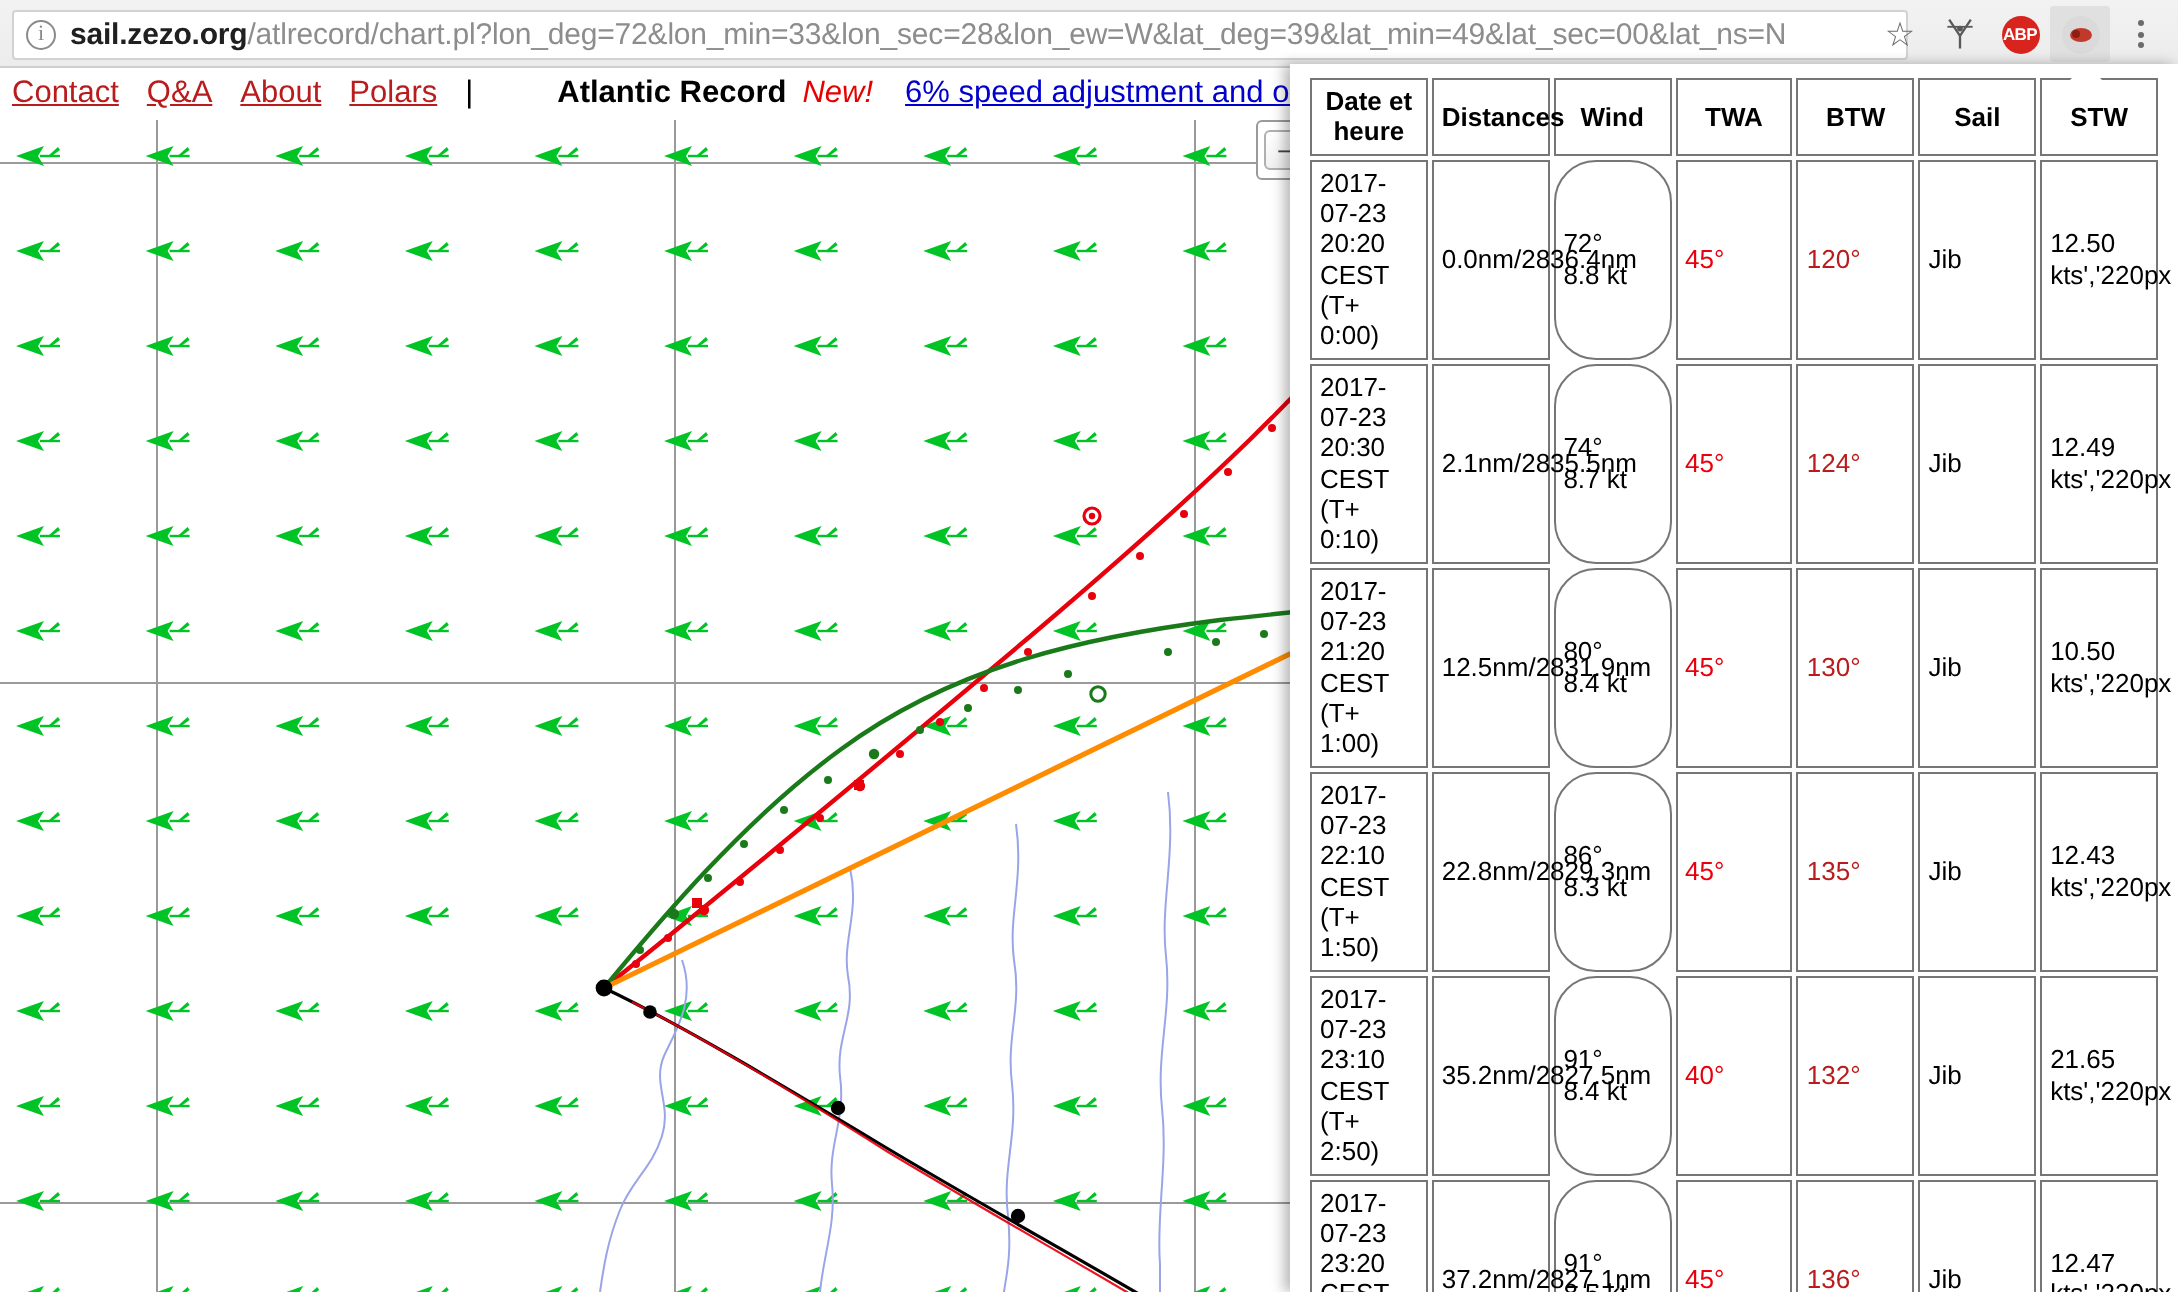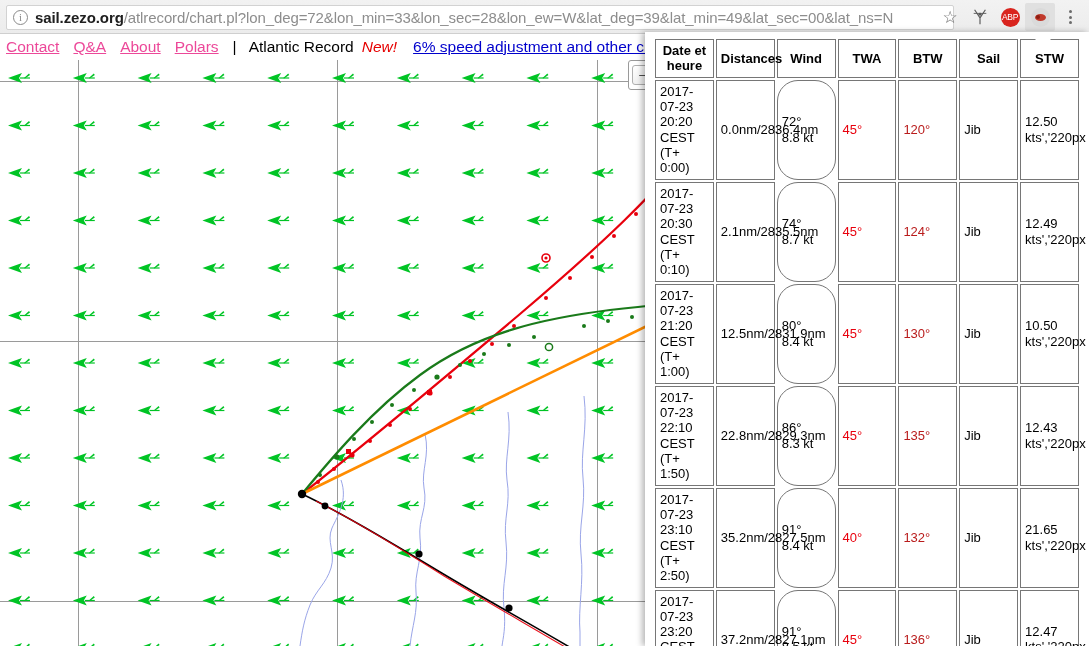--- a/index.html
+++ b/index.html
@@ -35,21 +35,21 @@
   .url .host { color: #202020; font-weight: bold; }
   .url .path { color: #8d8d8d; }
 
   .tb-icons { position: absolute; right: 4px; top: 3px; height:28px;
               display: flex; align-items: center; gap: 0px; }
   .tb-btn { width: 30px; height: 28px; display:flex; align-items:center;
             justify-content:center; position: relative; }
   .tb-btn.active { background: #e0e0e0; border-radius: 2px; }
   .star { font-size: 17px; color: #6b6b6b; line-height: 1; }
   .abp { width: 19px; height: 19px; border-radius: 50%; background:#d9241e;
-         color:#fff; font-size: 8.5px; font-weight: normal; display:flex;
+         color:#fff; font-size: 8.5px; font-weight: bold; display:flex;
          align-items:center; justify-content:center; letter-spacing:-0.3px; }
   .eye-ext { width: 19px; height: 19px; border-radius: 50%; background:#dadada;
          display:flex; align-items:center; justify-content:center; }
   .eye-ext .pupil { width: 11px; height:7px; border-radius:50%;
          background:#c0392b; position:relative; }
   .eye-ext .pupil:after{ content:''; position:absolute; left:1px; top:1.5px;
          width:4px; height:4px; border-radius:50%; background:#8d1e12; }
   .dots { display:flex; flex-direction:column; gap:2.5px; align-items:center; }
   .dots i { width:3px; height:3px; background:#6b6b6b; border-radius:50%; display:block; }
   .slingshot { width:18px; height:18px; }
@@ -58,24 +58,24 @@
   .ext-caret { position:absolute; left: 1035px; top: 32px; width:0; height:0;
     border-left: 8px solid transparent; border-right: 8px solid transparent;
     border-bottom: 8px solid #ffffff; z-index: 60; }
 
   
   .sitebar {
     position:absolute; left:0; top:34px; width:1089px; height:26px;
     background:#fff; font-size: 15.5px; white-space: nowrap;
     display:flex; align-items:center; padding-left: 6px; overflow:hidden;
   }
-  .sitebar a { color:#ec4899; text-decoration: none; margin-right: 14px; }
+  .sitebar a { color:#b91c1c; text-decoration: none; margin-right: 14px; }
   .sitebar a u { text-decoration: underline; }
   .sitebar .sep { color:#000; margin-right: 12px; }
-  .sitebar .title { font-weight: normal; margin-right: 8px; }
+  .sitebar .title { font-weight: bold; margin-right: 8px; margin-left: 30px; }
   .sitebar .newflag { color:#e60000; margin-right: 16px; font-style: italic; }
   .sitebar .newslink { color:#0000cc; text-decoration: underline; }
 
   
   .chart-area {
     position:absolute; left:0; top:60px; width:1089px; height:586px;
     background:#fff; overflow:hidden;
   }
   .chart-svg { position:absolute; left:0; top:0; }
 

